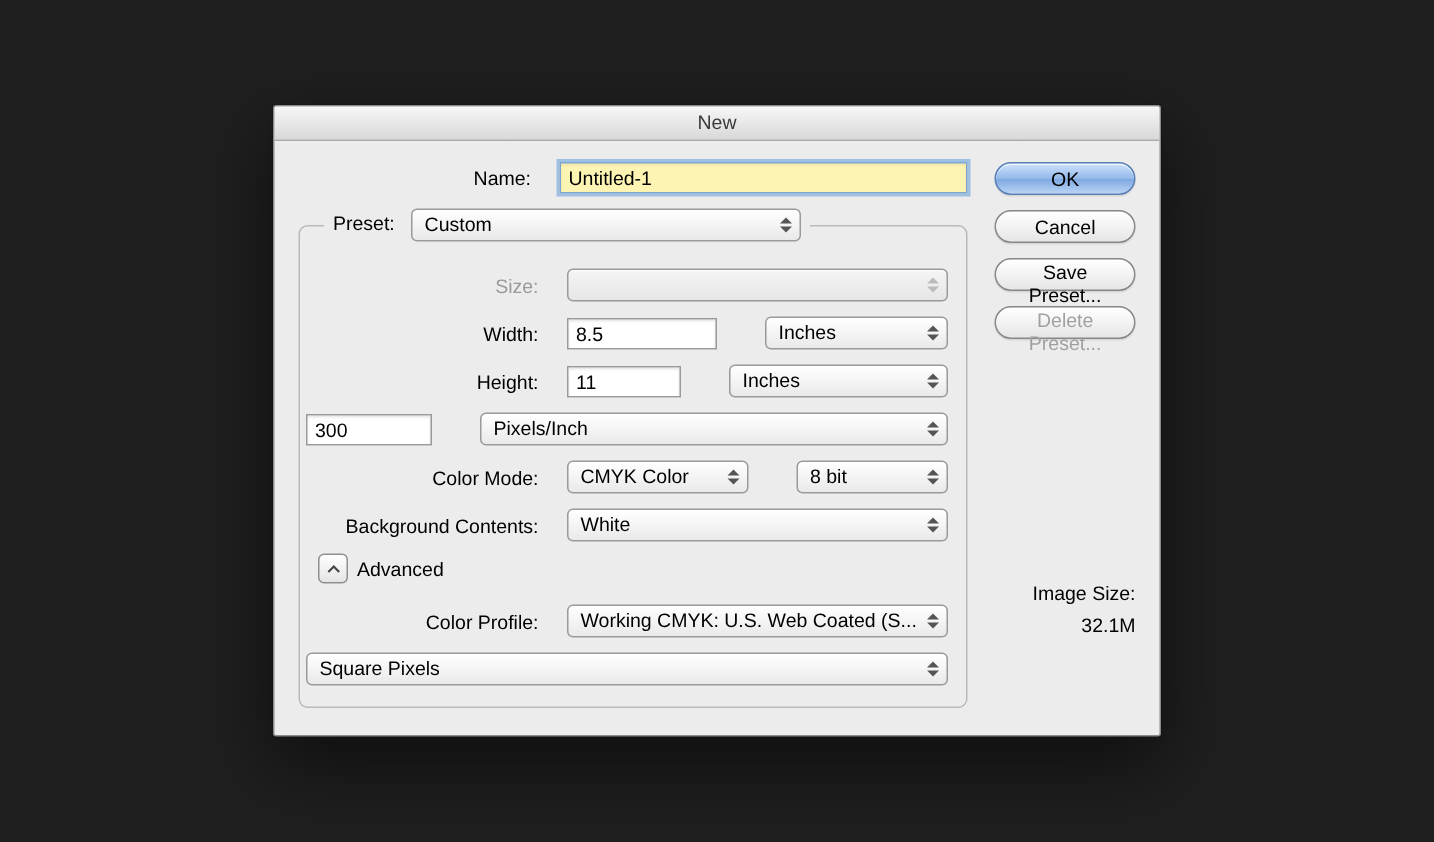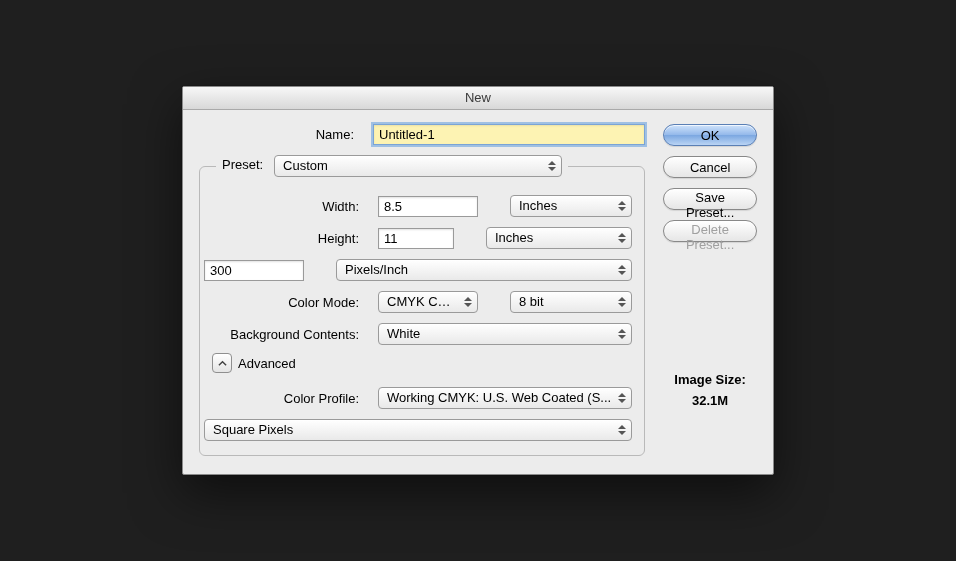--- a/index.html
+++ b/index.html
@@ -83,46 +83,53 @@
     font:inherit;font-size:13px;margin-bottom:10px;
     box-shadow:0 1px 0 rgba(255,255,255,.7) inset,0 1px 1px rgba(0,0,0,.1);
     cursor:default;
   }
   .btn.primary{
     background:linear-gradient(#cfe3fb,#93b8ea 50%,#7ba7e1 51%,#bad4f4);
     border-color:#5a7fb5;
   }
   .btn.disabled{color:#a0a0a0;}
 
-  .size-block{margin-top:auto;text-align:center;padding-bottom:48px;font-weight:bold;}
+  .size-block{margin-top:auto;text-align:right;padding-bottom:48px;}
   .size-block .t1{margin-bottom:6px;}
 </style>
 </head>
 <body>
 
 <div class="dialog">
   <div class="titlebar">New</div>
   <div class="body">
     <div class="left">
 
       <div class="row">
         <div class="lbl">Name:</div>
         <input class="text-input highlight" style="flex: 1 1 0%;" value="Untitled-1">
       </div>
 
       <fieldset class="group">
         <legend>
           <span>Preset:</span>
           &nbsp;
-          <span class="select" style="display:inline-block;width:288px;vertical-align:middle;">
+          <span class="select" style="display:inline-block;width:260px;vertical-align:middle;">
             <span>Custom</span>
             <span class="stepper"></span>
           </span>
         </legend>
 
+        <div class="row">
+          <div class="lbl disabled">Size:</div>
+          <div class="select disabled" style="flex:1">
+            <span></span>
+            <span class="stepper"></span>
+          </div>
+        </div>
 
         <div class="row">
           <div class="lbl">Width:</div>
           <input class="text-input" style="width: 100px;" value="8.5">
           <div style="width:10px"></div>
           <div class="select" style="flex:1">
             <span>Inches</span>
             <span class="stepper"></span>
           </div>
         </div>
@@ -131,31 +138,31 @@
           <div class="lbl">Height:</div>
           <input class="text-input" style="width: 76px;" value="11">
           <div style="width:10px"></div>
           <div class="select" style="flex:1">
             <span>Inches</span>
             <span class="stepper"></span>
           </div>
         </div>
 
         <div class="row">
-          <input class="text-input" style="width: 100px;" value="300">
+          <input class="text-input" style="width: 84px;" value="300">
           <div style="width:10px"></div>
           <div class="select" style="flex:1">
             <span>Pixels/Inch</span>
             <span class="stepper"></span>
           </div>
         </div>
 
         <div class="row">
           <div class="lbl">Color Mode:</div>
-          <div class="select" style="width:100px">
+          <div class="select" style="width:121px">
             <span>CMYK Color</span>
             <span class="stepper"></span>
           </div>
           <div style="width:10px"></div>
           <div class="select" style="flex:1">
             <span>8 bit</span>
             <span class="stepper"></span>
           </div>
         </div>
 

